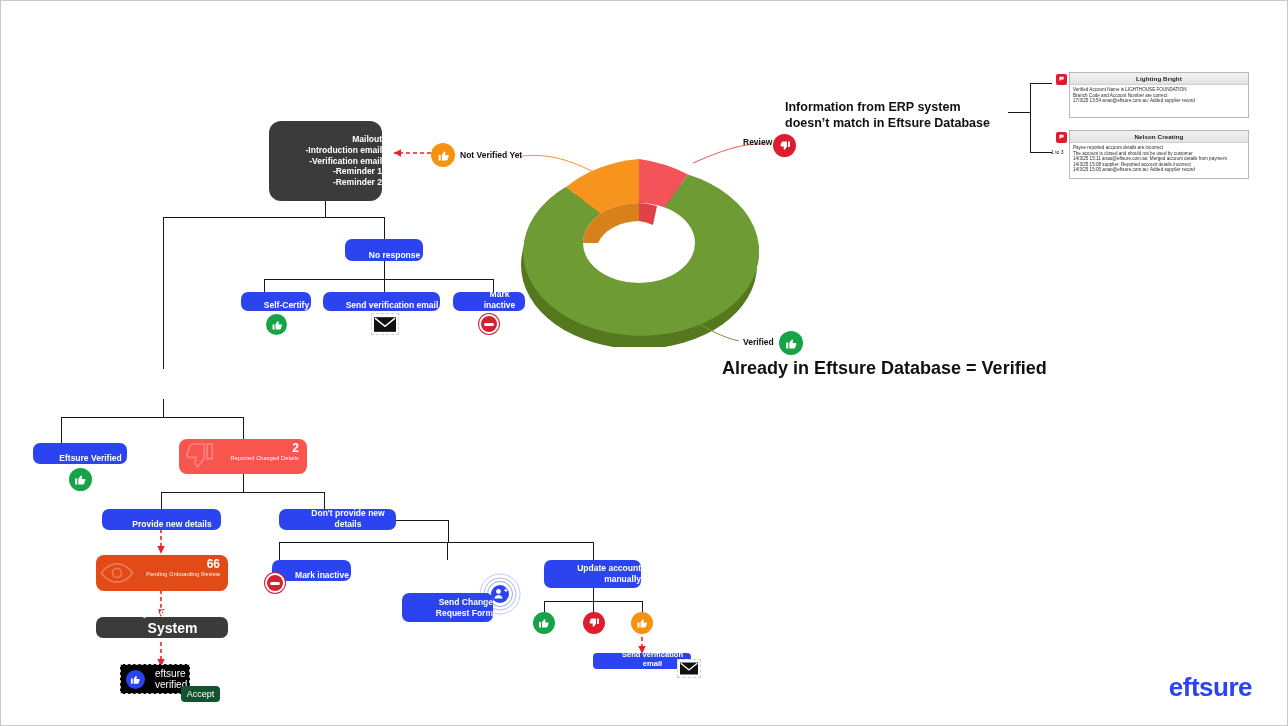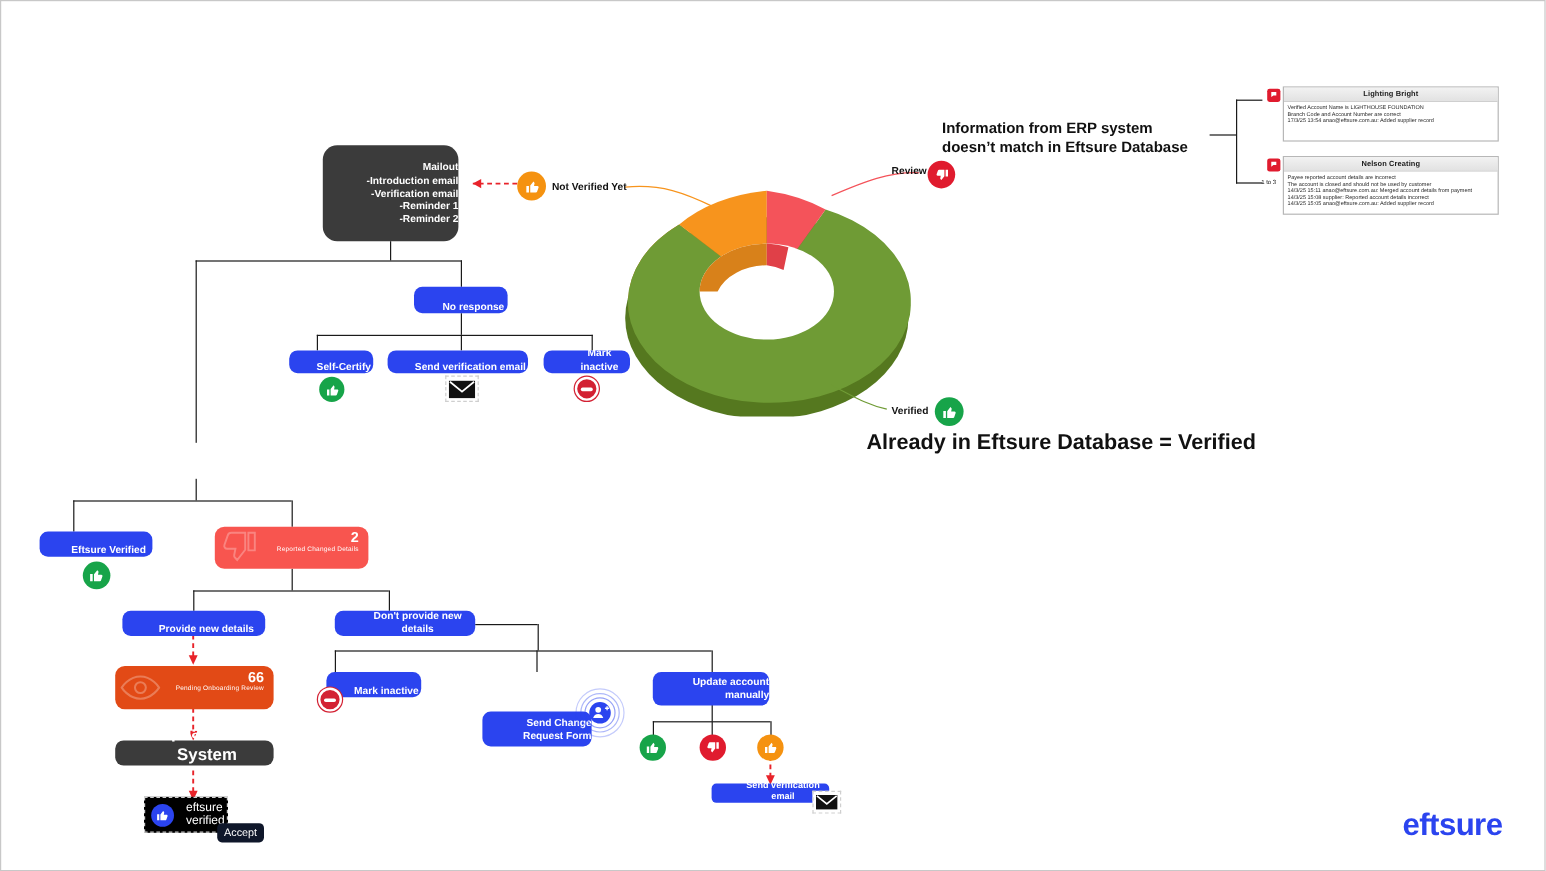--- a/index.html
+++ b/index.html
@@ -40,21 +40,21 @@
   .stat .cap{position:absolute;right:8px;top:17px;font-size:5.4px;line-height:1;letter-spacing:.2px;}
   .stat-red{background:#f8554f;}
   .stat-orange{background:#e24a16;}
 
   
   .badge{position:absolute;background:#000;border:1px dashed #d0d0d0;display:flex;align-items:center;box-sizing:border-box;padding:0 5px;}
   .badge .bthumb{width:19px;height:19px;border-radius:50%;background:#2b44ef;display:flex;align-items:center;justify-content:center;flex:0 0 auto;}
   .badge .bsep{width:1px;height:19px;background:#6e6e6e;margin:0 5px;}
   .badge .btxt{color:#fff;font-size:10px;line-height:11px;font-weight:normal;}
 
-  .accept{position:absolute;background:#0f172a;color:#fff;font-size:9px;border-radius:4px;display:flex;align-items:center;justify-content:center;}
+  .accept{position:absolute;background:#14532d;color:#fff;font-size:9px;border-radius:4px;display:flex;align-items:center;justify-content:center;}
 
   
   .pie{position:absolute;}
 
   
   .ann{position:absolute;font-weight:bold;color:#111;}
   .lbl-sm{position:absolute;font-size:8.5px;font-weight:bold;color:#111;white-space:nowrap;}
 
   
   .pop{position:absolute;background:#fff;border:1px solid #b7b7b7;box-sizing:border-box;}

